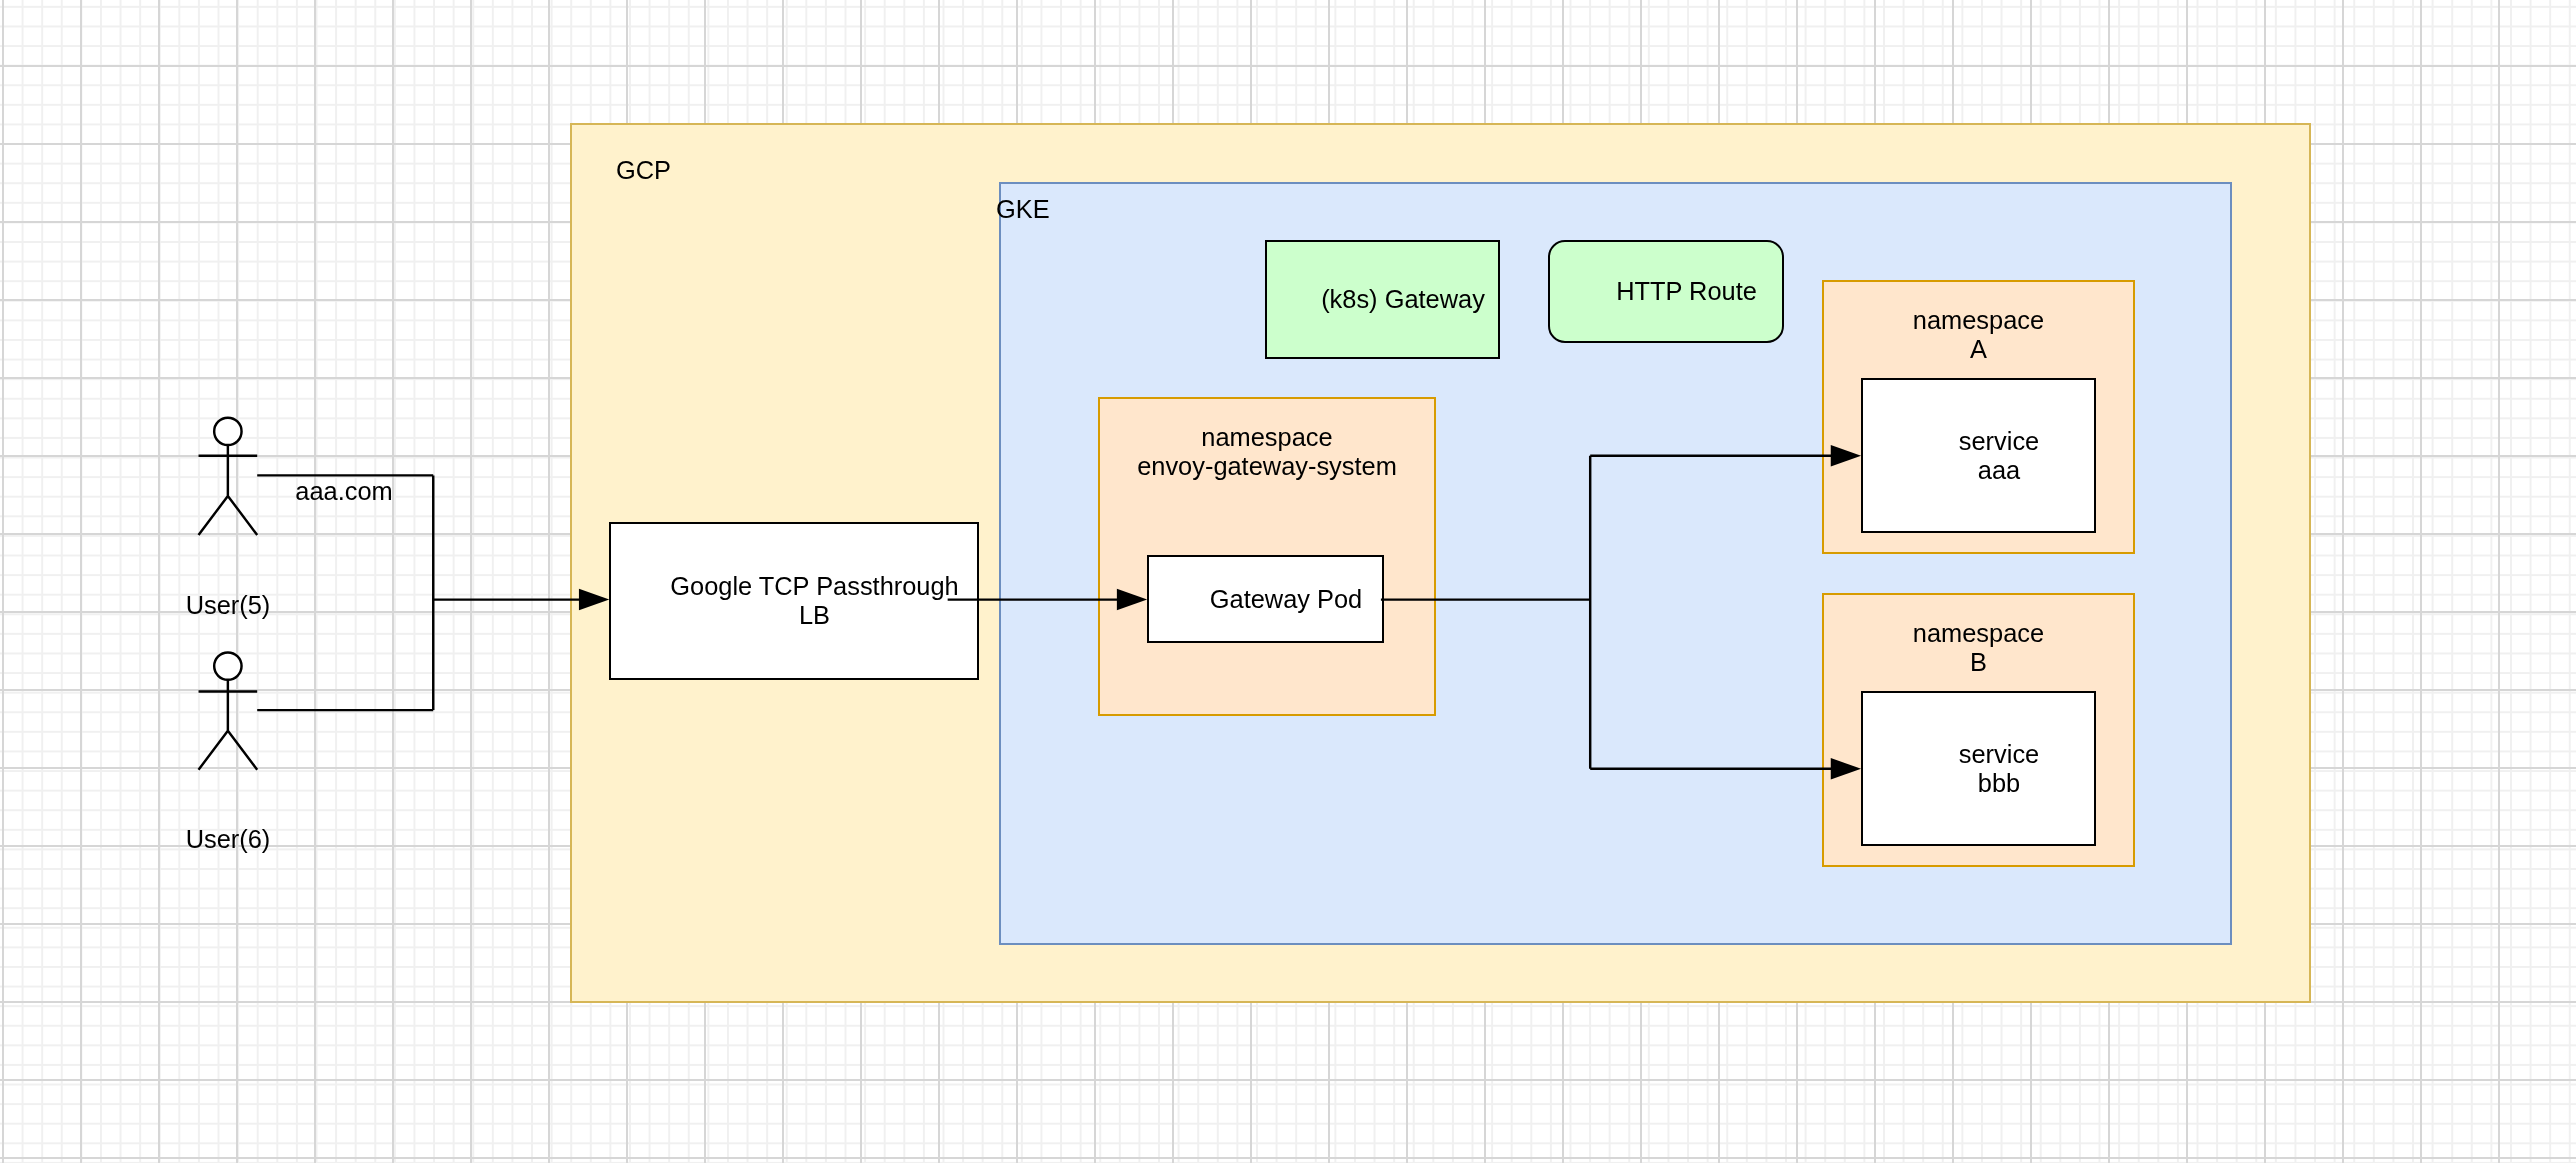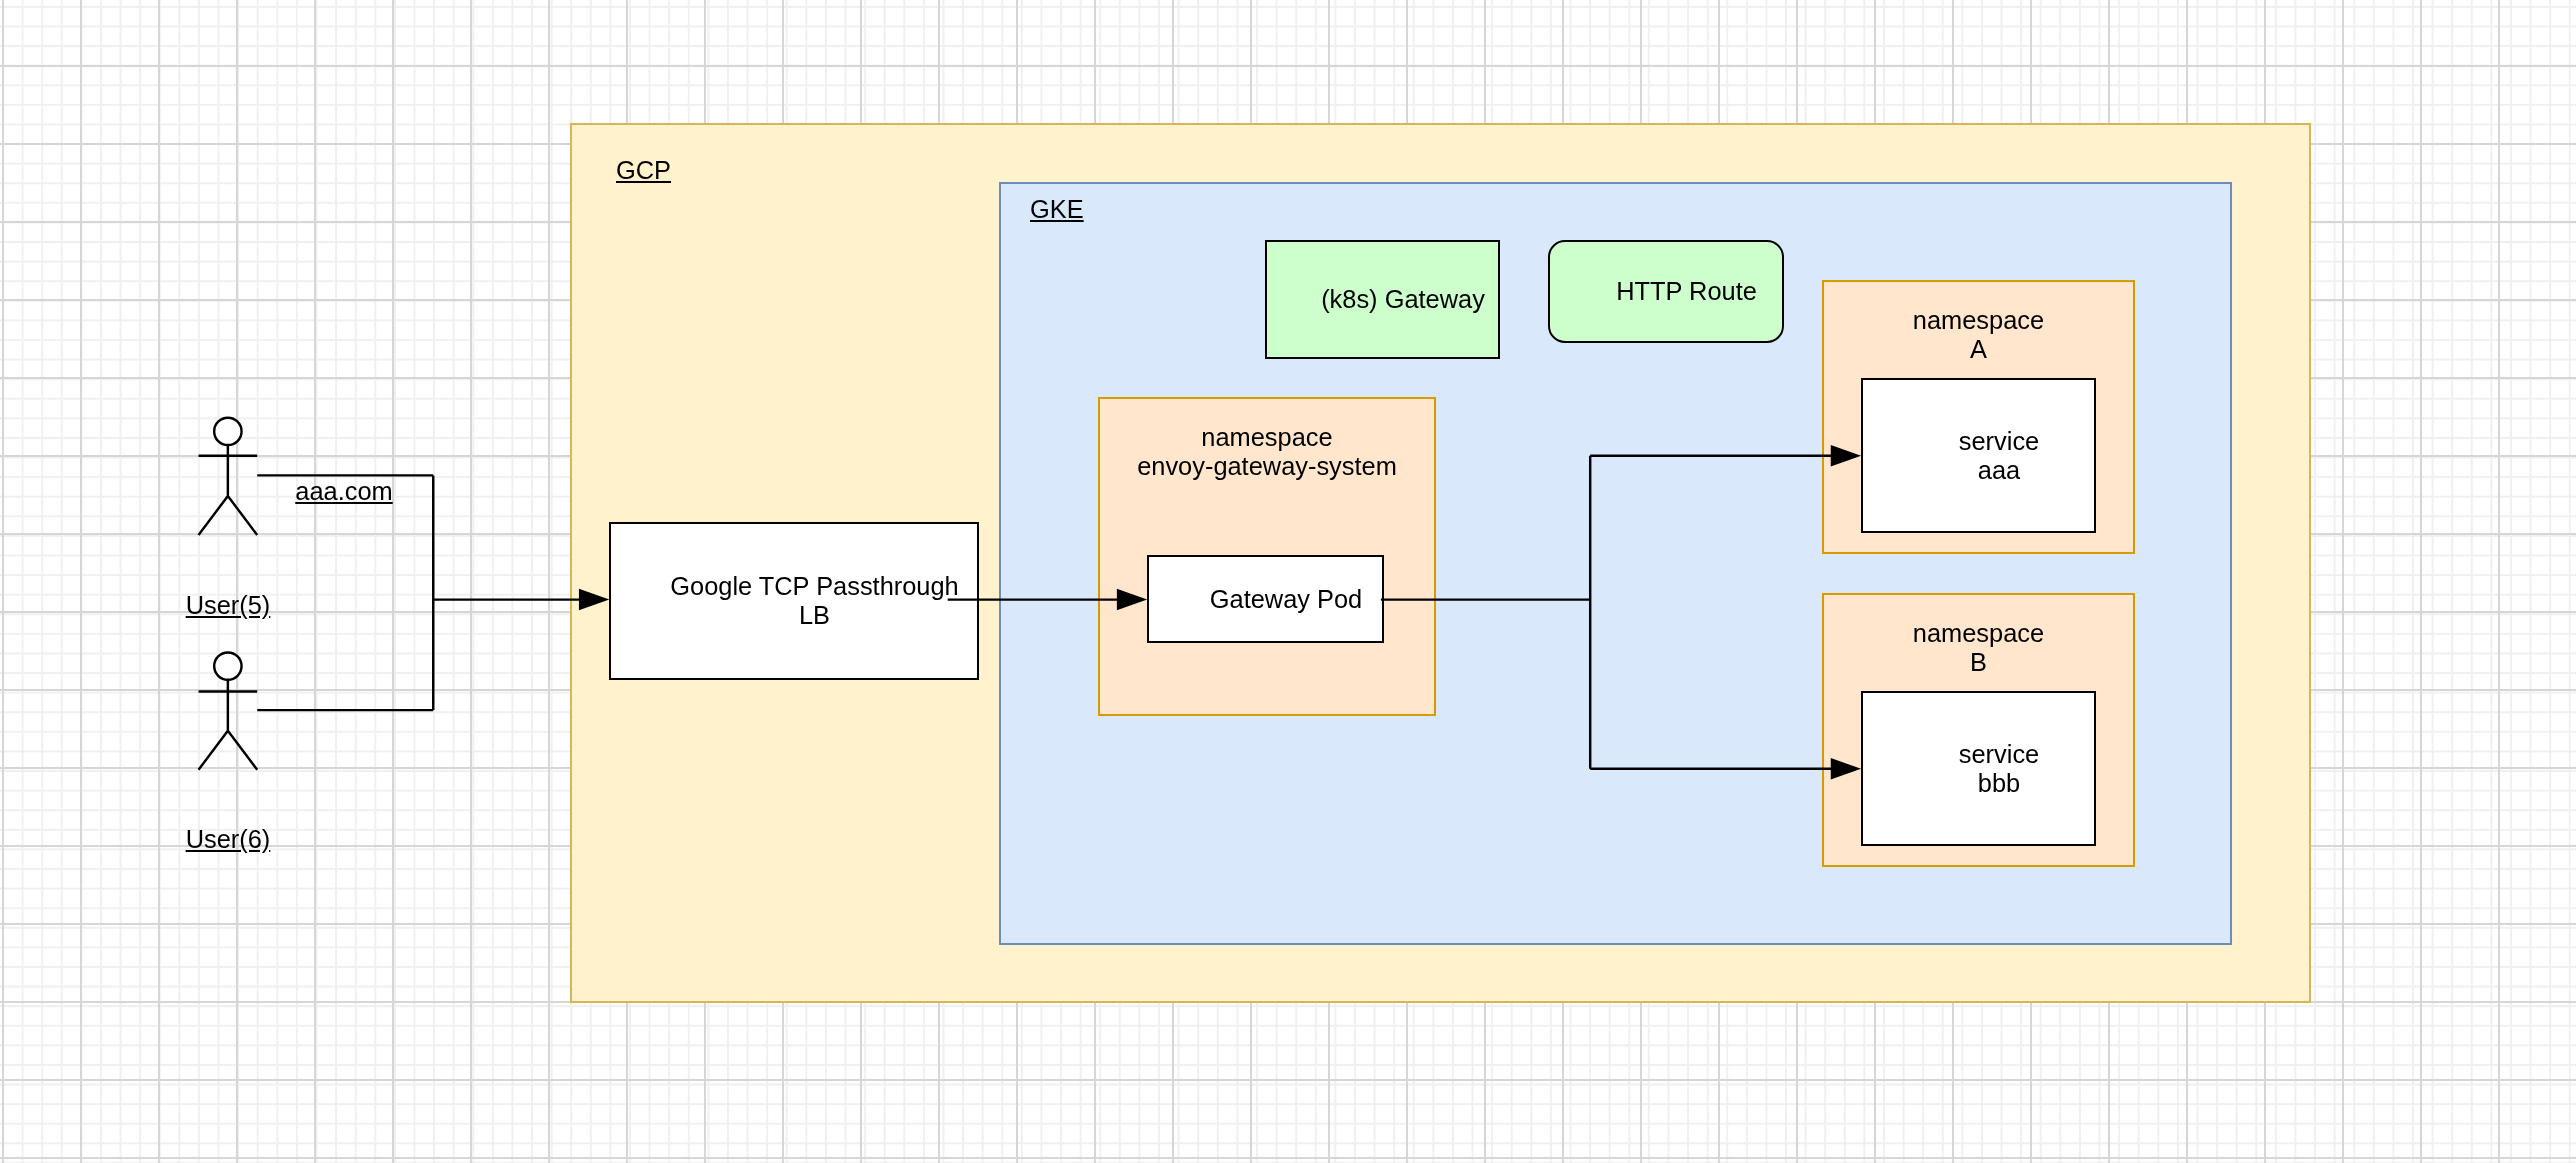--- a/index.html
+++ b/index.html
@@ -34,35 +34,34 @@
   .blackbox  { border: 2.9px solid #000000; background: #ffffff; padding-left: 41px; }
   .gcp { background: #fff2cc; border-color: #d6b656; }
   .gke { background: #dae8fc; border-color: #6c8ebf; }
   .ns  { background: #ffe6cc; border-color: #d79b00; align-items: flex-start; padding-top: 23.5px; }
   .green { background: #ccffcc; }
   .floating-label {
     position: absolute;
     font-size: 25.4px;
     line-height: 29px;
     white-space: pre-line;
-    text-decoration: underline;
   }
   .centered { width: 156px; text-align: center; margin-top: 48px; }
   svg.overlay { position: absolute; left: 0; top: 0; }
 </style>
 </head>
 <body>
 
 <div class="canvas">
 
   <div class="shape container gcp" style="left:570px; top:123px; width:1741px; height:880px;"></div>
   <div class="floating-label" style="left:616px; top:156px;">GCP</div>
 
   <div class="shape container gke" style="left:999px; top:182px; width:1233px; height:763px;"></div>
-  <div class="floating-label" style="left:1030px; top:195px;">GKE</div>
+  <div class="floating-label" style="left:996px; top:195px;">GKE</div>
 
   <div class="shape blackbox green" style="left:1265px; top:240px; width:235px; height:119px;">
     <span>(k8s) Gateway</span>
   </div>
   <div class="shape blackbox green" style="left:1548px; top:240px; width:236px; height:103px;border-radius:17px;">
     <span>HTTP Route</span>
   </div>
 
   <div class="shape container ns" style="left:1098px; top:397px; width:338px; height:319px;">
     <span>namespace

